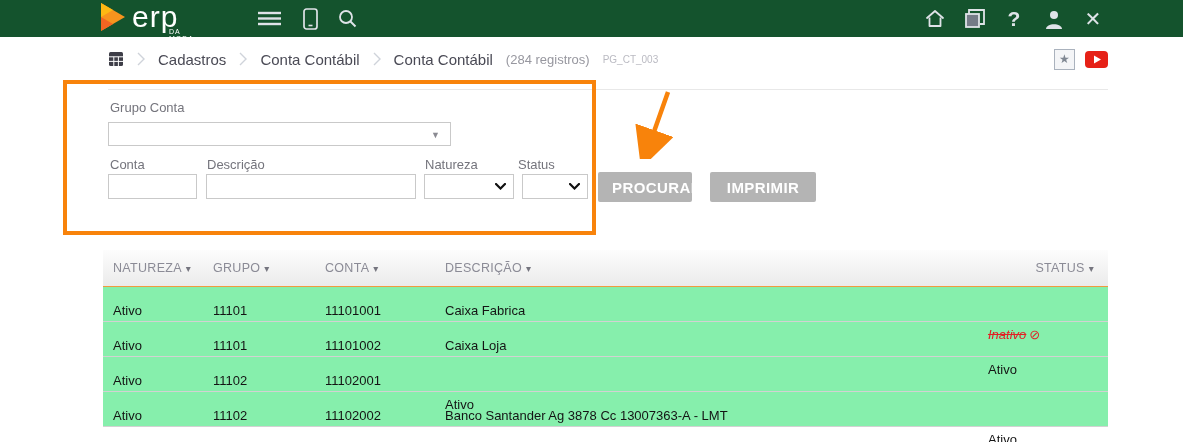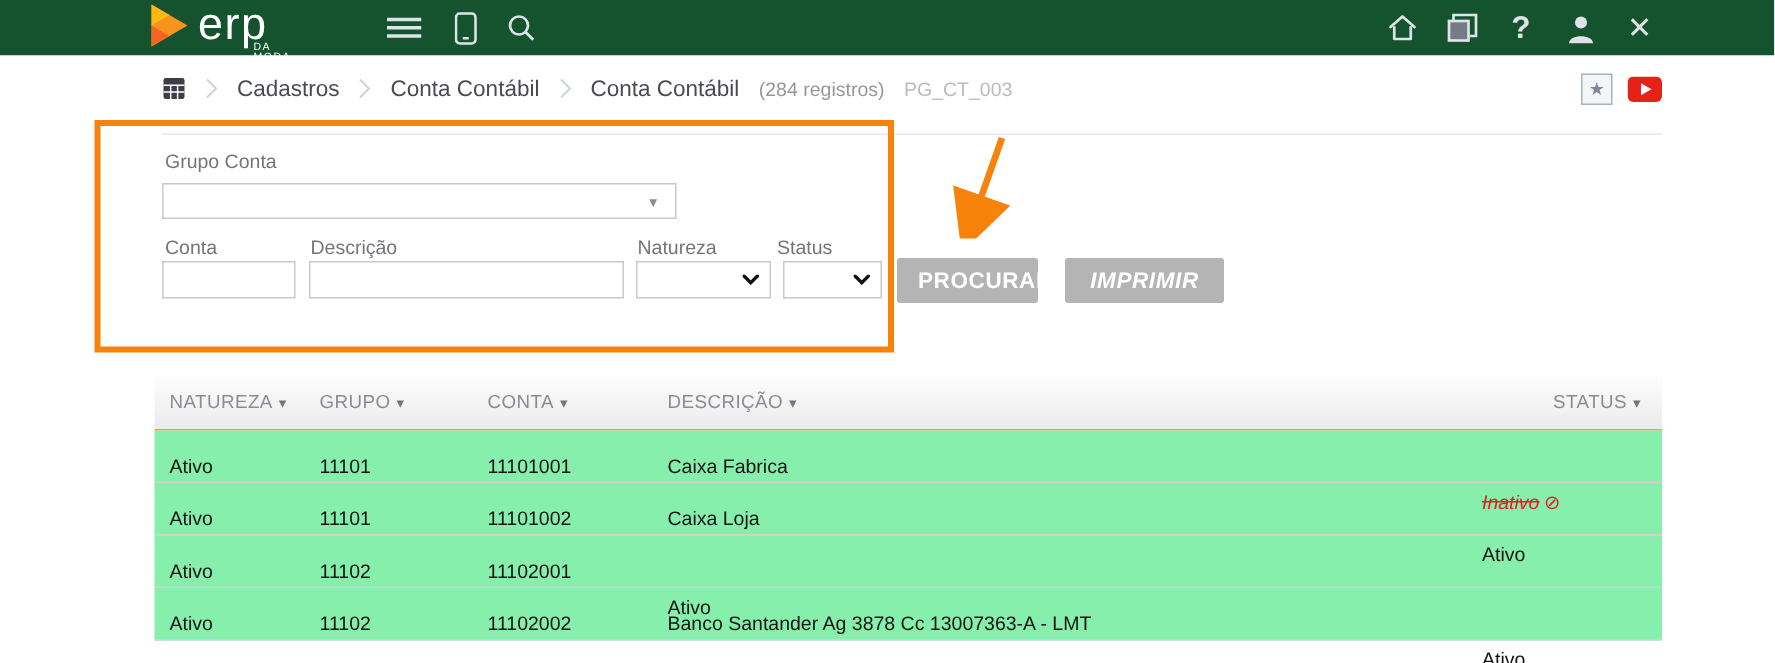--- a/index.html
+++ b/index.html
@@ -15,21 +15,21 @@
   .tb-icon { position:absolute; top:0; height:37px; display:flex; align-items:center; justify-content:center; cursor:pointer; }
   .tb-glyph { color:#dfe3e8; }
   .help-glyph { font-size:21px; font-weight:bold; }
   .close-glyph { font-size:20px; }
 
   
   .crumbbar { position:absolute; left:0; top:37px; width:1183px; height:44px; background:#fff; display:flex; align-items:center; }
   .crumb-inner { display:flex; align-items:center; margin-left:108px; gap:13px; }
   .crumb-item { font-size:15px; color:#4a4a55; cursor:pointer; }
   .crumb-meta { font-size:13px; color:#97979f; }
-  .crumb-code { font-size:13px; color:#babac2; }
+  .crumb-code { font-size:10px; color:#babac2; }
   .crumb-right { position:absolute; right:75px; top:0; height:44px; display:flex; align-items:center; gap:10px; }
   .fav-btn { width:21px; height:21px; border:1px solid #aab2bd; background:#f4f5f7; display:flex; align-items:center; justify-content:center; cursor:pointer; }
   .fav-btn span { font-size:12px; color:#7f8792; line-height:1; }
   .yt-btn { cursor:pointer; display:flex; }
 
   .form-topline { position:absolute; left:108px; top:89px; width:1000px; height:1px; background:#e8e8e8; z-index:1; }
 
   
   .field-label { position:absolute; font-size:13px; color:#74747c; z-index:2; }
   .txt-input { position:absolute; border:1px solid #c9c9c9; background:#fff; height:25px; font-size:13px; padding:0 6px; outline:none; z-index:2; }
@@ -188,21 +188,21 @@
   <svg class="anno-arrow" width="48" height="72" viewBox="0 0 48 72">
     <defs>
         <marker id="ah" markerWidth="9" markerHeight="9" refX="3" refY="4.5" orient="auto">
           <path d="M0,0 L9,4.5 L0,9 Z" fill="#f8830b"></path>
         </marker>
       </defs>
     <line x1="34" y1="5" x2="16" y2="56" stroke="#f8830b" stroke-width="4.5" marker-end="url(#ah)"></line>
   </svg>
 
   <button class="act-btn" style="left:598px;width:94px;">PROCURAR</button>
-  <button class="act-btn" style="left:710px;width:106px;font-style:italic;">IMPRIMIR</button>
+  <button class="act-btn" style="left:710px;width:106px;">IMPRIMIR</button>
 
   <div class="grid">
     <div class="grid-row grid-head">
       <div class="hcell"><span>NATUREZA</span><span class="sort">▾</span></div>
       <div class="hcell"><span>GRUPO</span><span class="sort">▾</span></div>
       <div class="hcell"><span>CONTA</span><span class="sort">▾</span></div>
       <div class="hcell"><span>DESCRIÇÃO</span><span class="sort">▾</span></div>
       <div class="hcell right"><span>STATUS</span><span class="sort">▾</span></div>
     </div>
 

